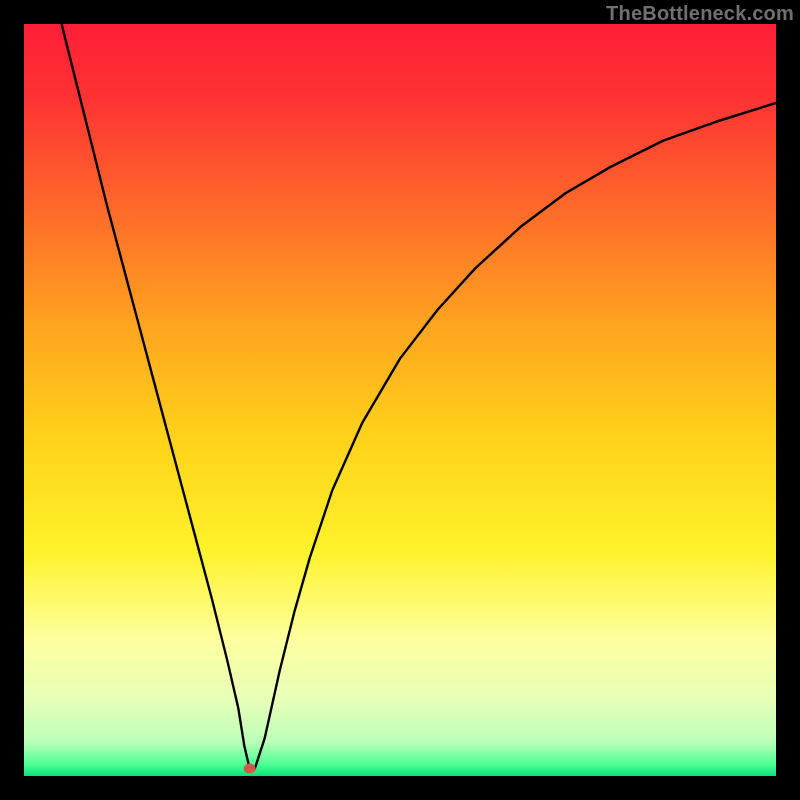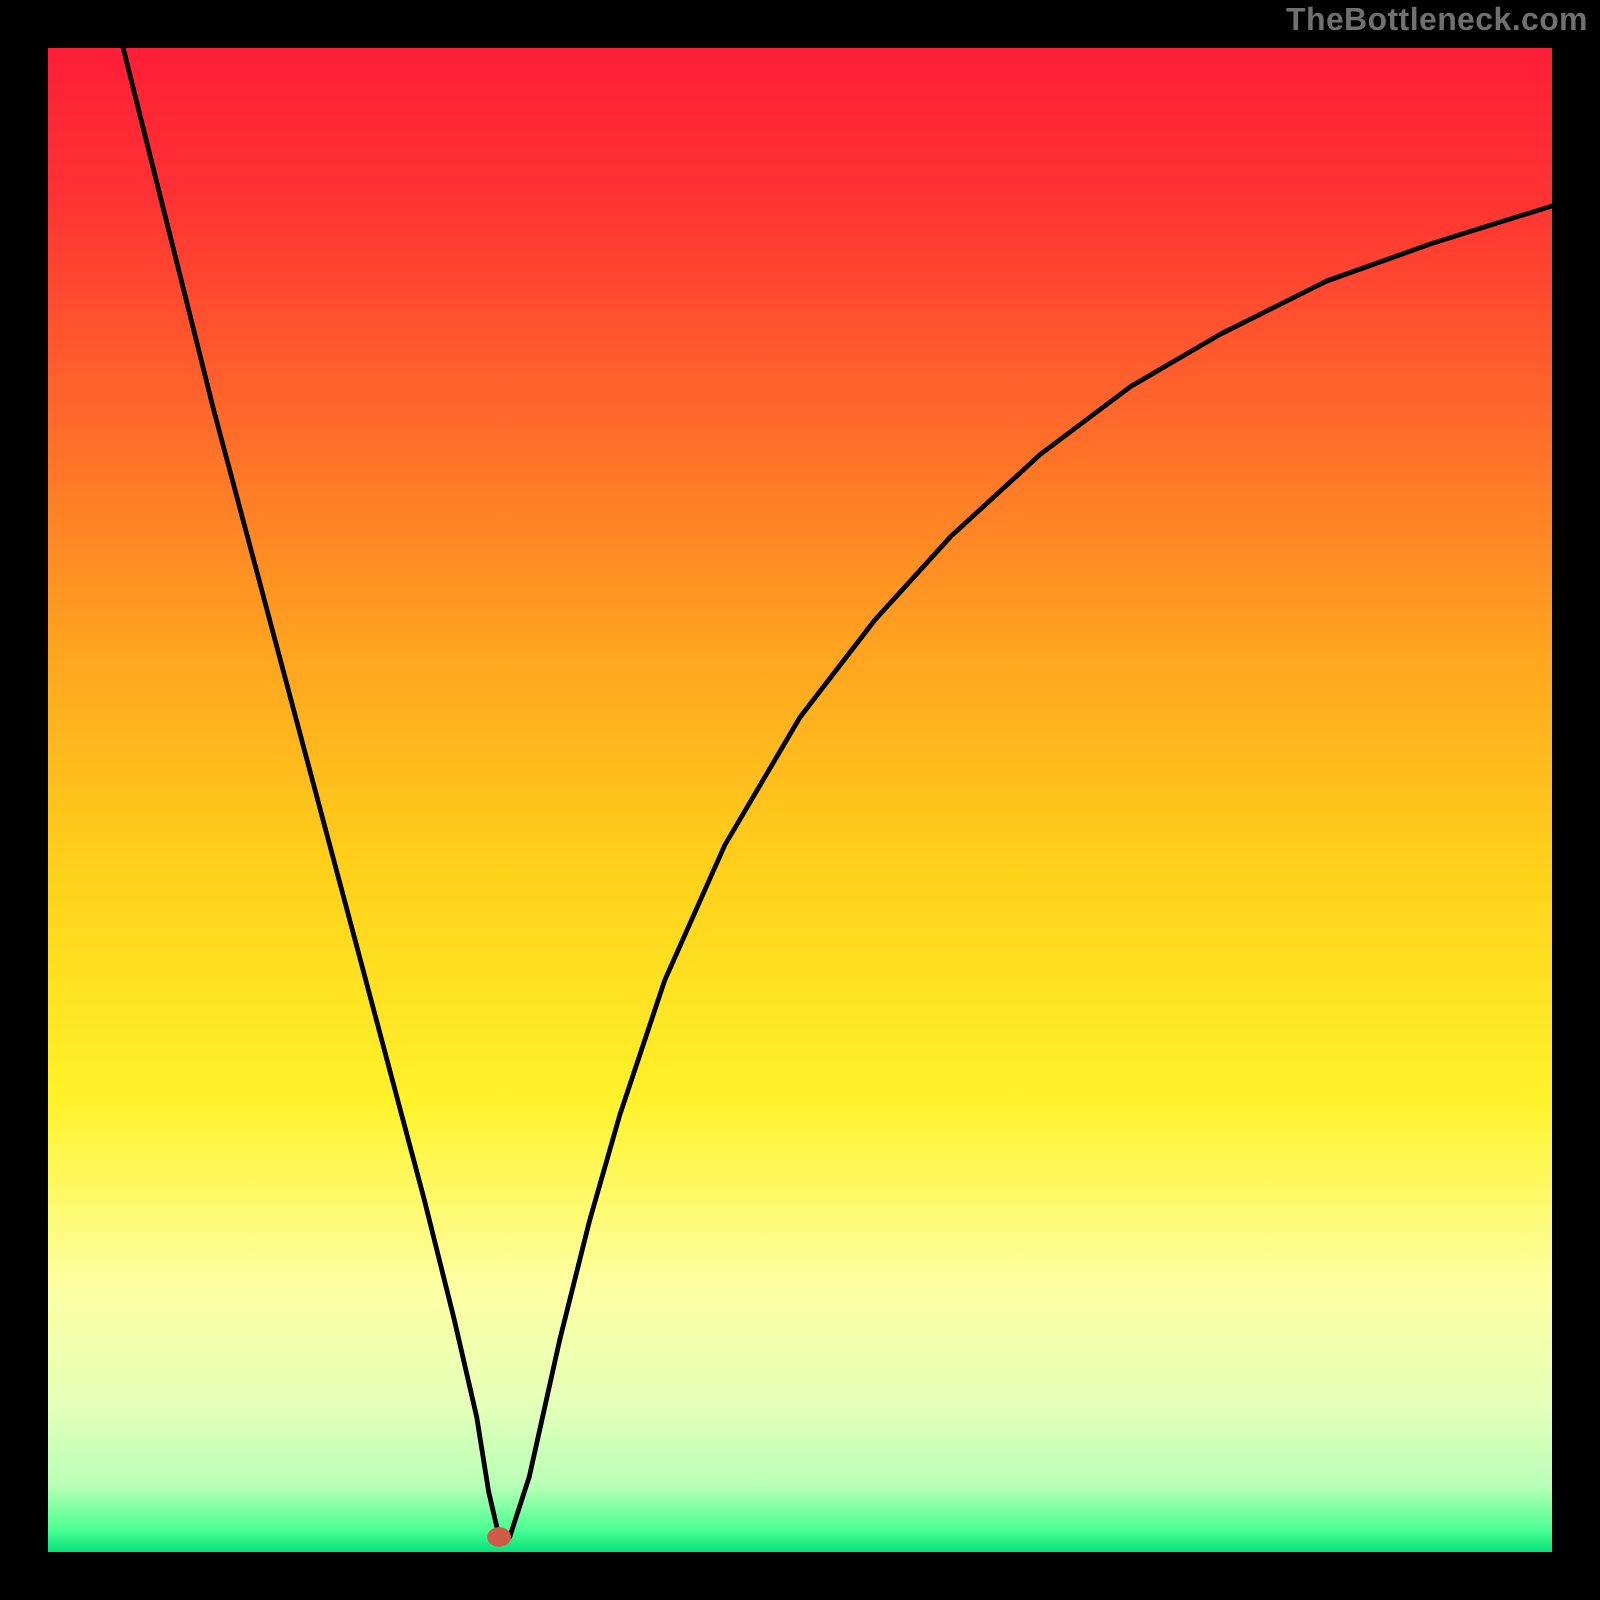--- a/index.html
+++ b/index.html
@@ -24,21 +24,21 @@
     left: 0;
     top: 0;
     width: 752px;
     height: 752px;
   }
   .watermark {
     position: absolute;
     top: 2px;
     right: 6px;
     color: #707070;
-    font-size: 16px;
+    font-size: 20px;
     font-weight: 600;
     letter-spacing: 0.2px;
   }
   svg { display: block; }
 </style>
 </head>
 <body>
 
 <div class="frame">
   <svg class="plot" viewBox="0 0 752 752">

